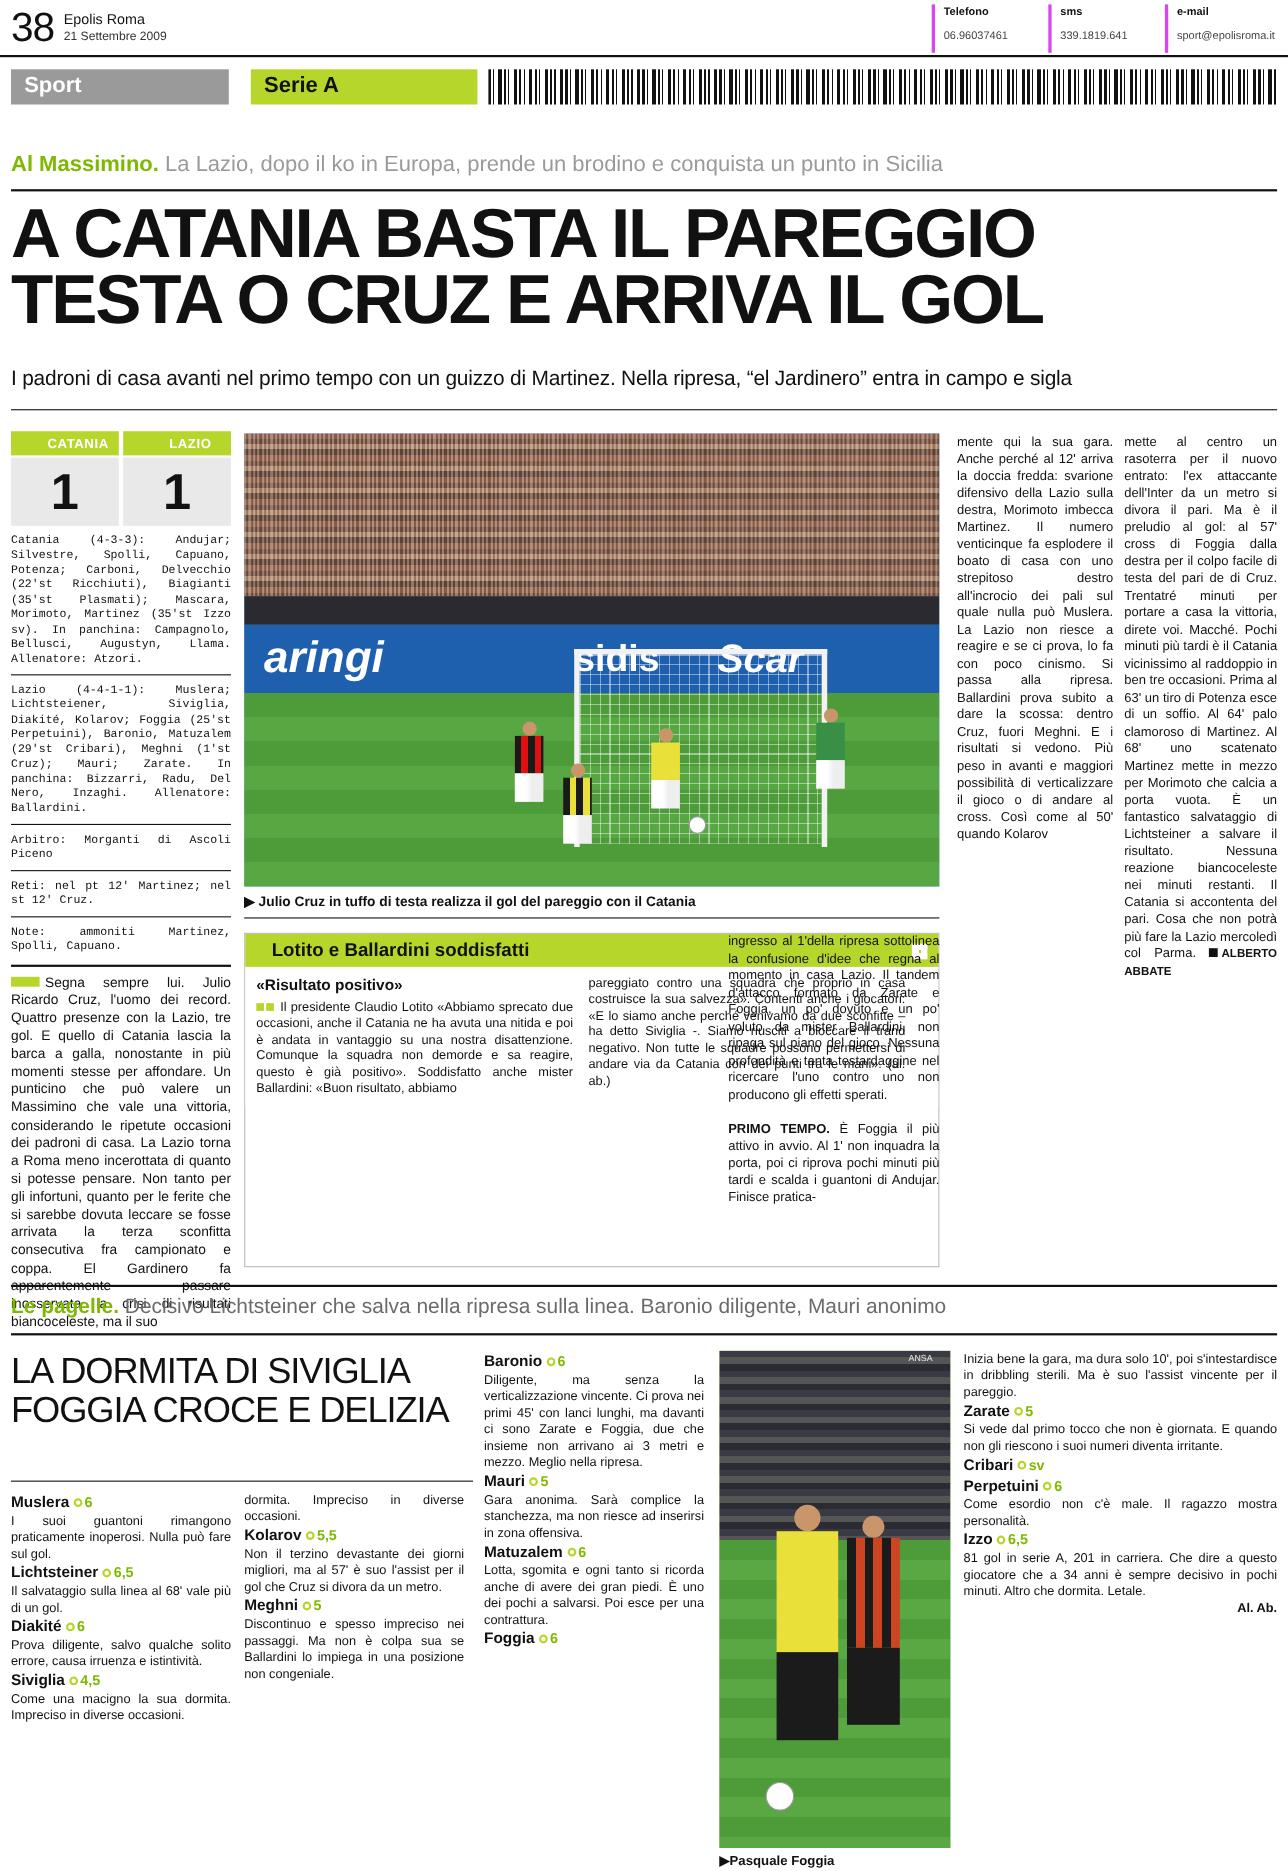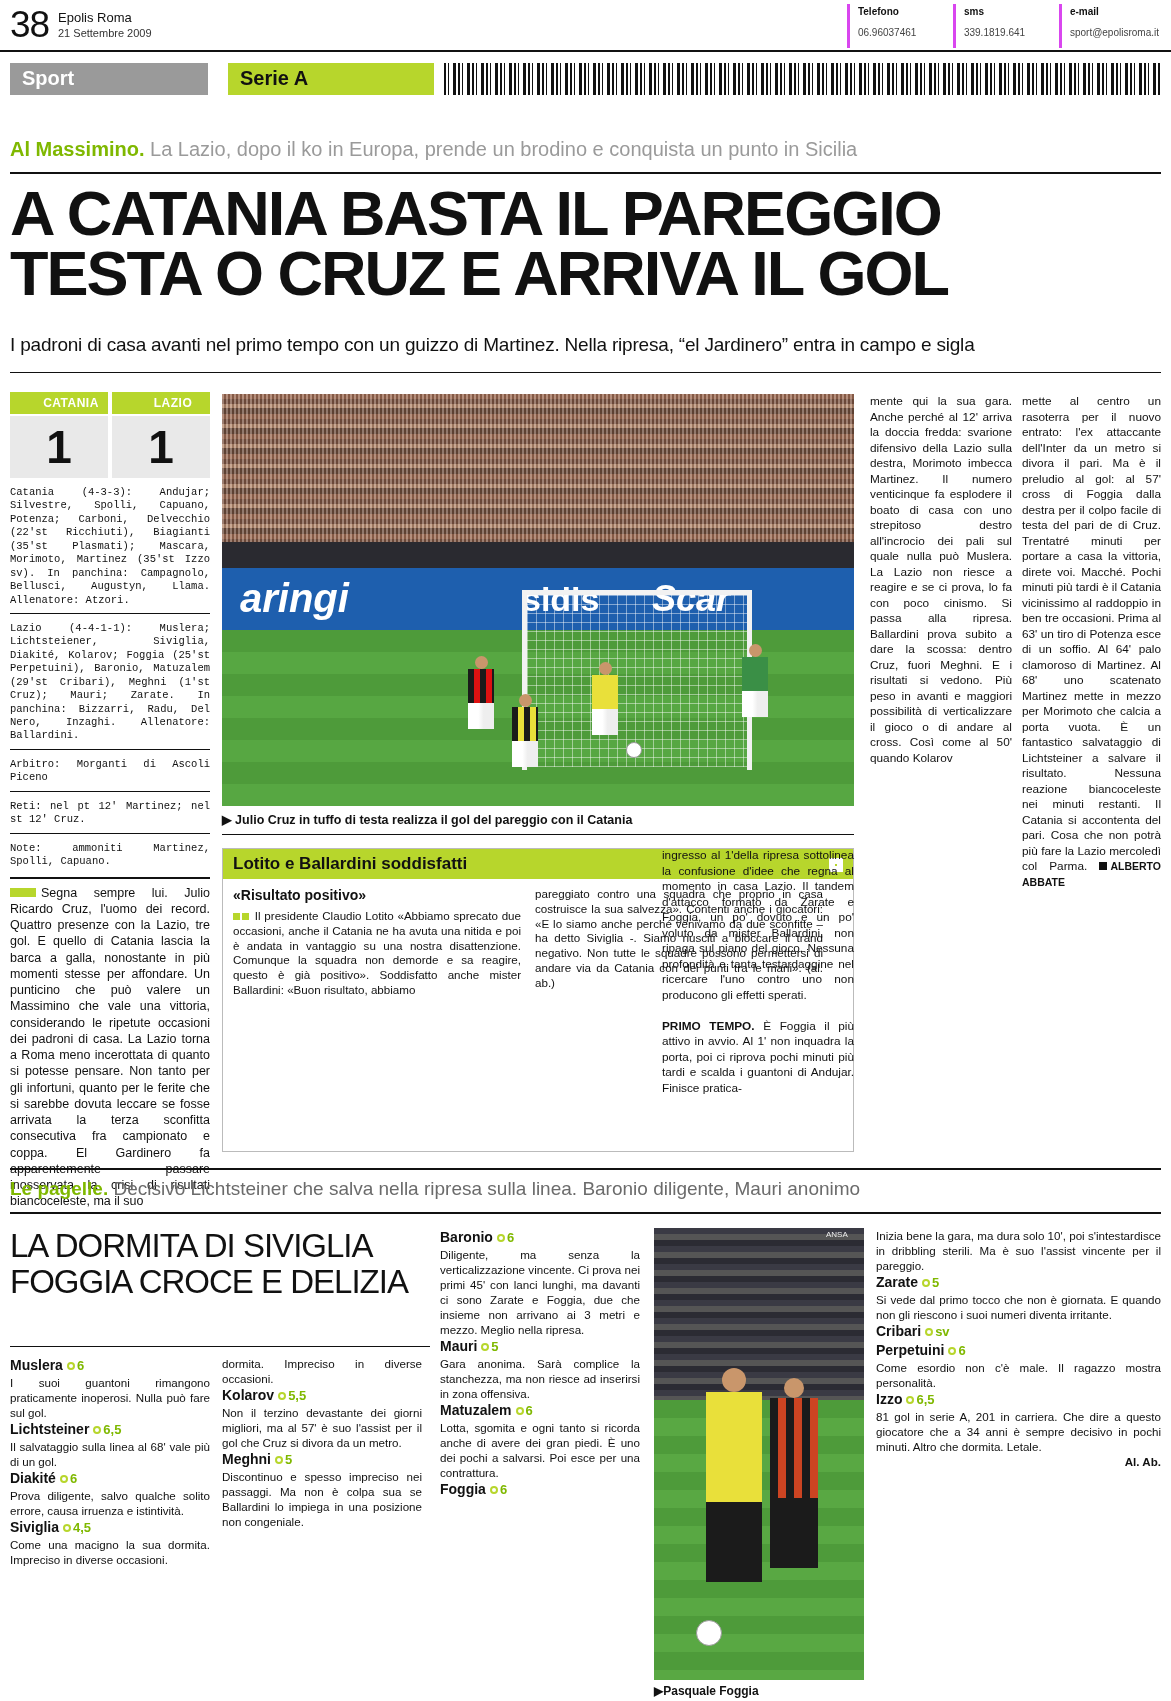--- a/index.html
+++ b/index.html
@@ -84,21 +84,21 @@
      background:repeating-linear-gradient(to right, rgba(255,255,255,.45) 0 1px, transparent 1px 9px),
                 repeating-linear-gradient(to bottom, rgba(255,255,255,.45) 0 1px, transparent 1px 9px); }
   .pl { position:absolute; }
   .pl .head { width:13px; height:13px; border-radius:50%; background:#c9966b; margin:0 auto; }
   .pl .body { width:26px; height:34px; }
   .pl .legs { width:26px; height:26px; background:linear-gradient(to right,#fff 40%, #eee 60%); }
   .ball { position:absolute; width:16px; height:16px; border-radius:50%; background:#fff; border:1px solid #999; }
 
   
   .greenbox { position:absolute; top:848px; left:222px; width:632px; height:304px; border:1px solid #bbb; }
-  .gb-head { height:30px; background:#b7d62c; color:#111; font-size:17px; font-weight:bold; padding:5px 0 0 10px; position:relative; }
+  .gb-head { height:30px; background:#b7d62c; color:#111; font-size:17px; font-weight:bold; padding:5px 0 0 24px; position:relative; }
   .gb-head .sq { position:absolute; right:10px; top:9px; width:14px; height:14px;
       background:linear-gradient(to right,#fff 0 6px, transparent 6px 8px, #fff 8px 14px),
                  linear-gradient(to bottom,#fff 0 6px, transparent 6px 8px, #fff 8px 14px);
       background-blend-mode:multiply; }
   .gb-body { padding:8px 10px; display:flex; gap:14px; background:#fff; }
   .gb-col { width:288px; font-size:11.6px; line-height:1.28; text-align:justify; }
   .gb-title { font-size:14px; font-weight:bold; margin-bottom:4px; }
   .sqmark { display:inline-block; width:7px; height:7px; background:#b7d62c; margin-right:2px; }
   .txtcol { position:absolute; font-size:11.8px; line-height:1.315; text-align:justify; }
   #col-a { top:848px; left:662px; width:192px; }

